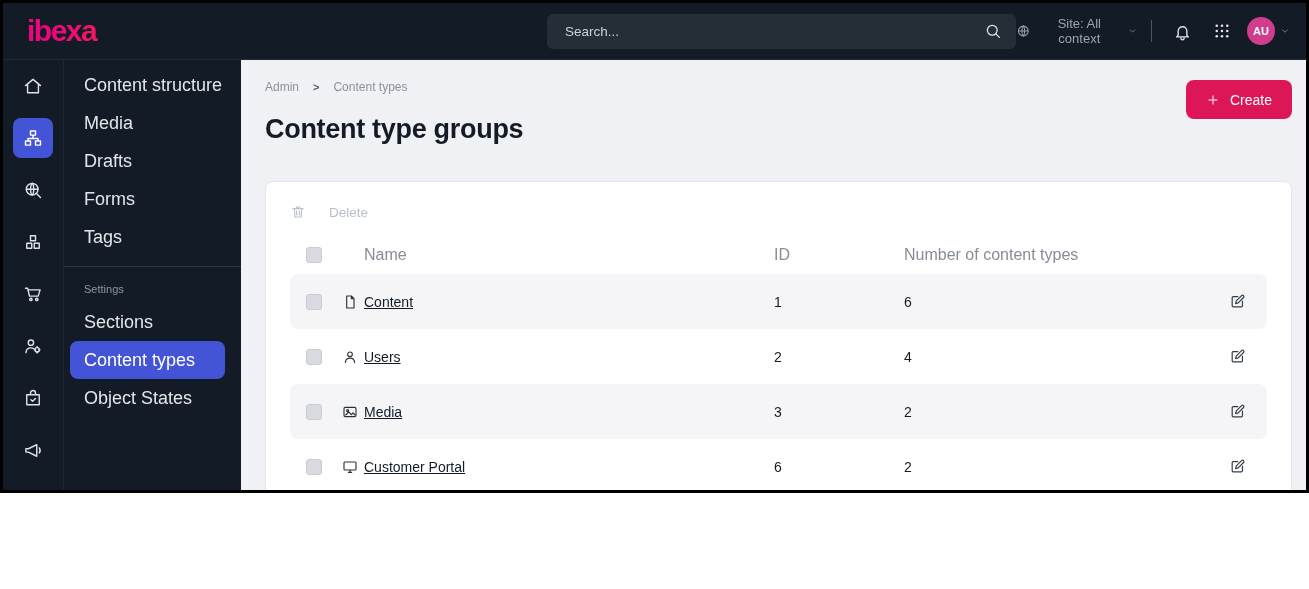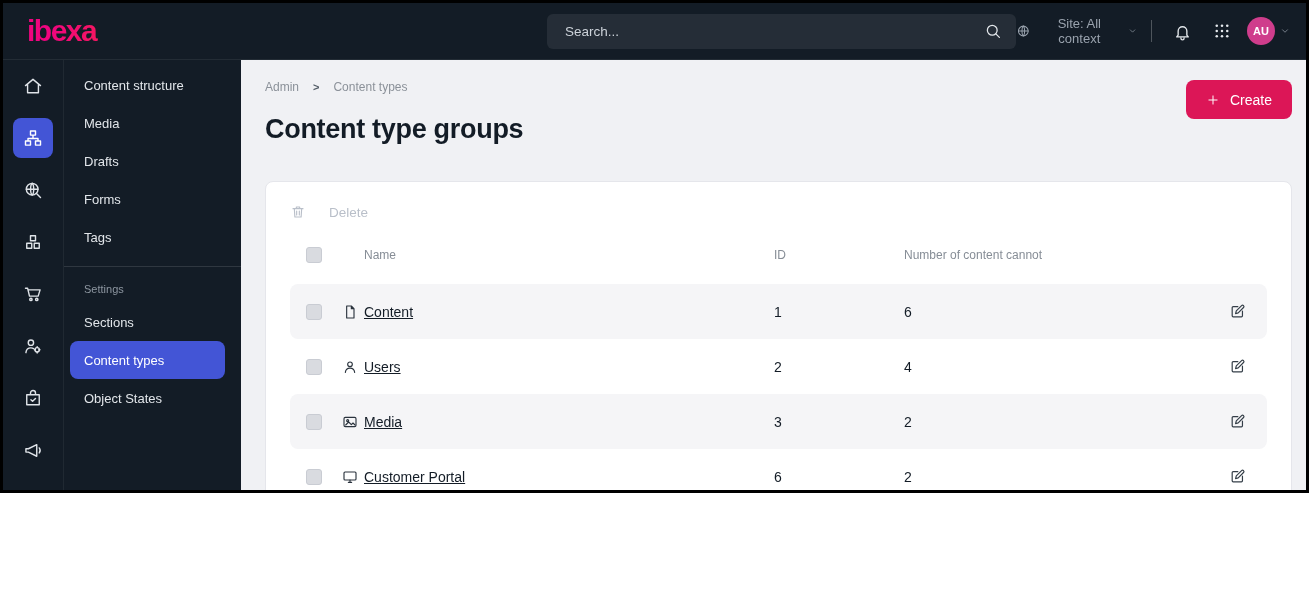--- a/index.html
+++ b/index.html
@@ -25,21 +25,21 @@
   .avatar-wrap { display:flex; align-items:center; gap:5px; cursor:pointer; }
   .avatar { width:28px; height:28px; border-radius:50%; background:var(--avatar-bg,#cf3d8c); color:#fff; font-size:11px; font-weight:700; display:flex; align-items:center; justify-content:center; }
 
   
   .rail { position:absolute; top:57px; bottom:0; left:0; width:60px; background:var(--dark,#131c26); display:flex; flex-direction:column; align-items:center; padding-top:6px; gap:12px; z-index:2; }
   .rail-item { width:40px; height:40px; border-radius:8px; display:flex; align-items:center; justify-content:center; color:#dfe3e8; cursor:pointer; background:transparent; border:none; flex:none; }
   .rail-item.active { background:var(--accent-blue,#4355d6); color:#fff; }
 
   
   .sidebar { position:absolute; top:57px; bottom:0; left:60px; width:178px; background:var(--dark,#131c26); border-left:1px solid rgba(255,255,255,.06); padding-top:6px; color:#e2e6ea; z-index:2; }
-  .side-item { height:38px; display:flex; align-items:center; padding-left:20px; font-size:13px; cursor:pointer; }
+  .side-item { height:38px; display:flex; align-items:center; padding-left:20px; font-size:18px; cursor:pointer; }
   .side-item.active { background:var(--accent-blue,#4355d6); color:#fff; border-radius:8px; margin:0 16px 0 6px; padding-left:14px; }
   .side-divider { height:1px; background:rgba(255,255,255,.12); margin:10px 0; }
   .side-heading { font-size:11px; color:#8d96a0; padding:6px 0 8px 20px; }
 
   
   .main { position:absolute; top:57px; left:238px; right:0; bottom:0; background:var(--main-bg,#f0f1f4); padding:20px 14px 0 24px; }
   .page-head { display:flex; justify-content:space-between; align-items:flex-start; }
   .breadcrumb { display:flex; align-items:center; gap:14px; font-size:12px; color:#8b9199; margin-bottom:20px; }
   .breadcrumb .sep { font-weight:700; color:#525c66; font-size:11px; }
   .breadcrumb .crumb { color:#8b9199; cursor:pointer; }
@@ -49,21 +49,21 @@
   
   .card { margin-top:36px; background:#fff; border:1px solid #e5e6eb; border-radius:8px; padding:22px 24px 20px; height:393px; }
   .card-head { display:flex; justify-content:space-between; align-items:flex-end; }
   .list-title { font-size:16px; font-weight:700; color:var(--dark,#131c26); margin-bottom:9px; }
   .help-row { display:flex; align-items:center; gap:9px; color:#868d96; font-size:12px; }
   .q-ic { width:15px; height:15px; border:1.2px solid #868d96; border-radius:50%; font-size:10px; display:flex; align-items:center; justify-content:center; flex:none; }
   .delete-btn { display:flex; align-items:center; gap:23px; background:none; border:none; color:#b9bfc9; font-size:13.5px; font-family:inherit; cursor:default; }
 
   .table { margin-top:20px; }
   .trow { display:grid; grid-template-columns:36px 22px 410px 130px 1fr 36px; align-items:center; padding:0 16px; }
-  .thead { height:30px; color:#868d96; font-size:12px; margin-bottom:14px; }
+  .thead { height:30px; color:#868d96; font-size:16px; margin-bottom:4px; }
   .tbody .trow { height:55px; border-radius:8px; font-size:14px; color:var(--dark,#131c26); }
   .trow.stripe { background:var(--stripe,#f5f5f7); }
   .cb { width:16px; height:16px; background:#d9dbe0; border:1px solid #c9ccd3; border-radius:3px; display:inline-block; cursor:pointer; }
   .row-name { color:var(--dark,#131c26); text-decoration:underline; cursor:pointer; }
   .type-ic { color:#2a333d; display:flex; }
   .edit-btn { background:none; border:none; color:#343e48; cursor:pointer; width:28px; height:28px; display:flex; align-items:center; justify-content:center; justify-self:end; }
 </style>
 </head>
 <body>
 
@@ -227,21 +227,21 @@
           </svg>
           <span>Delete</span>
         </button>
       </div>
 
       <div class="table">
         <div class="trow thead">
           <span class="cb"></span>
           <span style="grid-column:3">Name</span>
           <span>ID</span>
-          <span>Number of content cannot</span>
+          <span>Number of content types</span>
         </div>
 
         <div class="tbody">
 
           <div class="trow stripe">
             <span class="cb"></span>
             <span class="type-ic">
               <svg class="ic" width="16" height="16" viewBox="0 0 24 24">
                   <path d="M7 3h7l4 4v14H7zM14 3v4h4"></path>
                 </svg>

